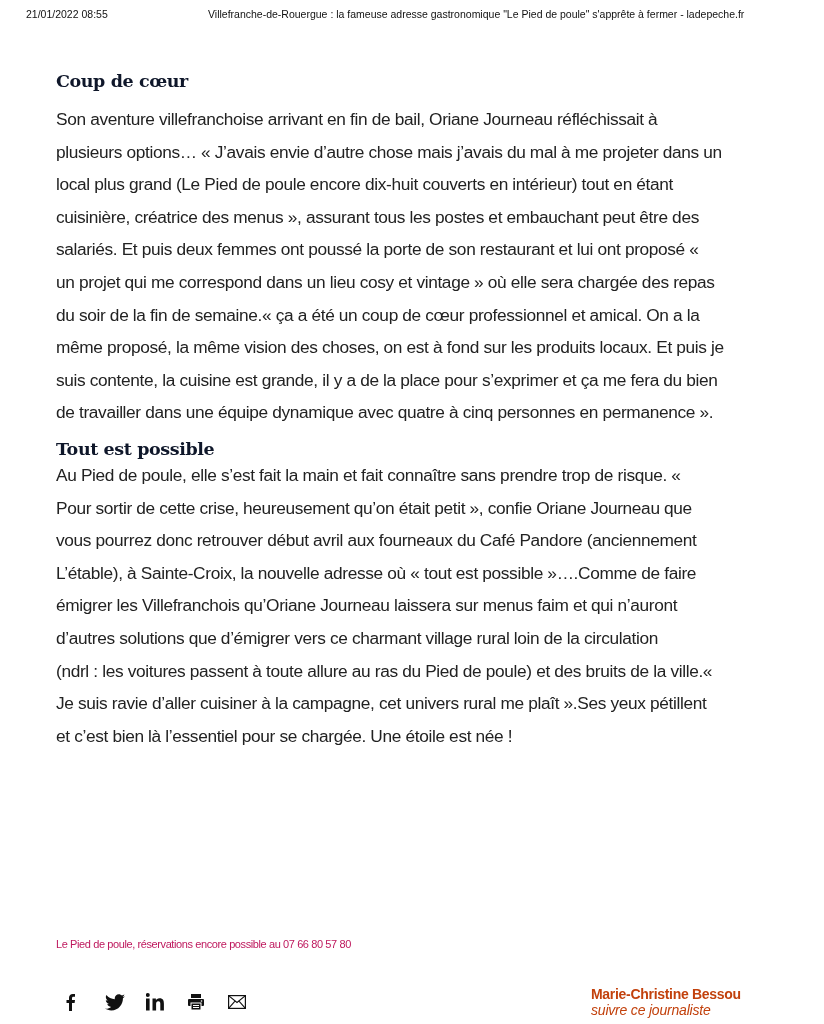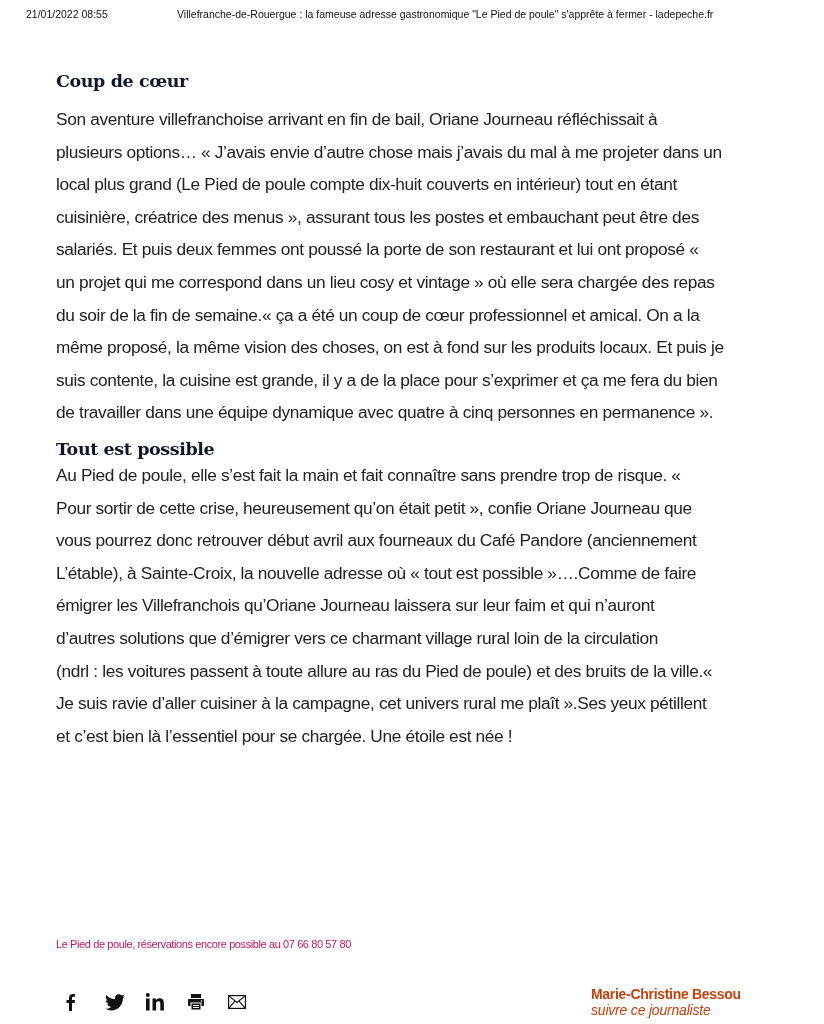--- a/index.html
+++ b/index.html
@@ -2,21 +2,21 @@
 <html><head>
 <meta charset="utf-8">
 <style>
   html, body { margin: 0; padding: 0; background: #ffffff; }
   body { width: 824px; height: 1024px; position: relative; overflow: hidden; }
   .print-header {
     position: absolute; top: 0; left: 0; width: 748px; height: 30px;
     font-family: "Liberation Sans", sans-serif; font-size: 10.5px; color: #111;
   }
   .print-header .date { position: absolute; left: 26px; top: 8px; }
-  .print-header .title { position: absolute; left: 177px; top: 8px; text-align: right; }
+  .print-header .title { position: absolute; left: 208px; top: 8px; text-align: right; }
   .article {
     position: absolute; left: 56px; top: 40px; width: 720px;
     font-family: "Liberation Sans", sans-serif; color: #222;
   }
   .para {
     font-size: 17.3px; line-height: 32.6px; margin: 0; letter-spacing: -0.35px;
   }
   .heading {
     font-family: "DejaVu Serif", serif; font-weight: bold; color: #0f172a;
     font-size: 17.5px; margin: 0; letter-spacing: -0.4px;
@@ -47,37 +47,37 @@
   <span class="date">21/01/2022 08:55</span>
   <span class="title">Villefranche-de-Rouergue : la fameuse adresse gastronomique "Le Pied de poule" s'apprête à fermer - ladepeche.fr</span>
 </div>
 
 <div class="article">
 
   <h2 class="heading h1">Coup de cœur</h2>
   <p class="para">
     <span>Son aventure villefranchoise arrivant en fin de bail, Oriane Journeau réfléchissait à</span><br>
     <span>plusieurs options… « J’avais envie d’autre chose mais j’avais du mal à me projeter dans un</span><br>
-    <span>local plus grand (Le Pied de poule compte dix-huit couverts en intérieur) tout en étant</span><br>
+    <span>local plus grand (Le Pied de poule encore dix-huit couverts en intérieur) tout en étant</span><br>
     <span>cuisinière, créatrice des menus », assurant tous les postes et embauchant peut être des</span><br>
     <span>salariés. Et puis deux femmes ont poussé la porte de son restaurant et lui ont proposé «</span><br>
     <span>un projet qui me correspond dans un lieu cosy et vintage » où elle sera chargée des repas</span><br>
     <span>du soir de la fin de semaine.« ça a été un coup de cœur professionnel et amical. On a la</span><br>
     <span>même proposé, la même vision des choses, on est à fond sur les produits locaux. Et puis je</span><br>
     <span>suis contente, la cuisine est grande, il y a de la place pour s’exprimer et ça me fera du bien</span><br>
     <span>de travailler dans une équipe dynamique avec quatre à cinq personnes en permanence ».</span>
   </p>
 
   <h2 class="heading h2">Tout est possible</h2>
   <p class="para">
     <span>Au Pied de poule, elle s’est fait la main et fait connaître sans prendre trop de risque. «</span><br>
     <span>Pour sortir de cette crise, heureusement qu’on était petit », confie Oriane Journeau que</span><br>
     <span>vous pourrez donc retrouver début avril aux fourneaux du Café Pandore (anciennement</span><br>
     <span>L’étable), à Sainte-Croix, la nouvelle adresse où « tout est possible »….Comme de faire</span><br>
-    <span>émigrer les Villefranchois qu’Oriane Journeau laissera sur leur faim et qui n’auront</span><br>
+    <span>émigrer les Villefranchois qu’Oriane Journeau laissera sur menus faim et qui n’auront</span><br>
     <span>d’autres solutions que d’émigrer vers ce charmant village rural loin de la circulation</span><br>
     <span>(ndrl : les voitures passent à toute allure au ras du Pied de poule) et des bruits de la ville.«</span><br>
     <span>Je suis ravie d’aller cuisiner à la campagne, cet univers rural me plaît ».Ses yeux pétillent</span><br>
     <span>et c’est bien là l’essentiel pour se chargée. Une étoile est née !</span>
   </p>
 </div>
 
 <div class="note">Le Pied de poule, réservations encore possible au 07 66 80 57 80</div>
 
 <div class="share">

